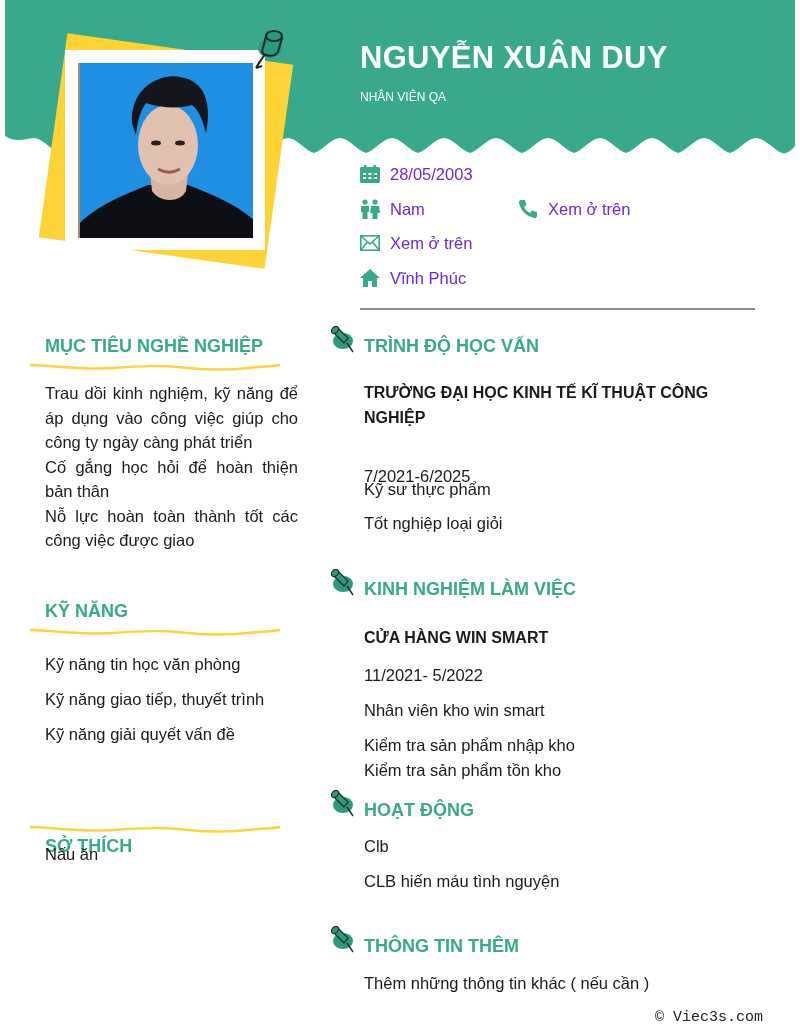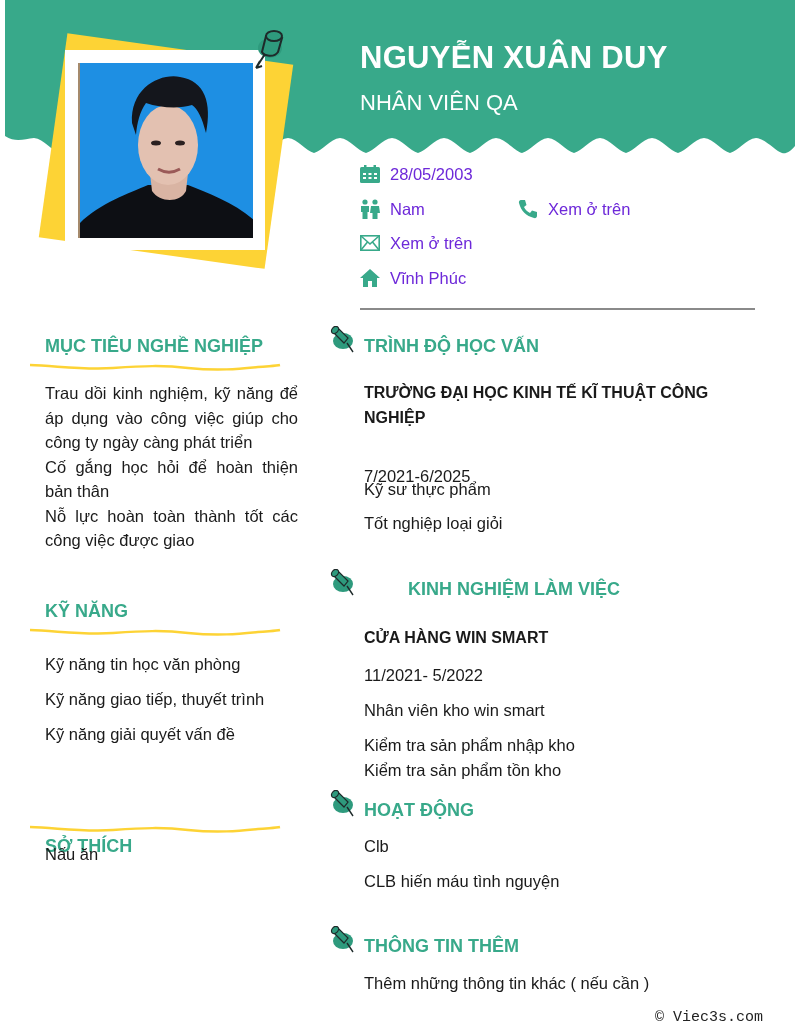--- a/index.html
+++ b/index.html
@@ -8,21 +8,21 @@
 
     .header-band { position: absolute; left: 0; top: 0; width: 800px; height: 170px; }
 
     .photo-yellow { position: absolute; left: 52px; top: 48px; width: 228px; height: 206px; background: #fdd335; transform: rotate(8deg); transform-origin: center; }
     .photo-frame { position: absolute; left: 65px; top: 50px; width: 200px; height: 200px; background: #ffffff; }
     .photo { position: absolute; left: 78px; top: 63px; width: 175px; height: 175px; background: #1e8fe3; overflow: hidden; border-left: 2px solid #a58a6c; }
     .photo svg { display: block; }
     .header-pin { position: absolute; left: 248px; top: 24px; }
 
     .name { position: absolute; left: 360px; top: 40px; font-size: 31px; font-weight: bold; color: #ffffff; letter-spacing: 0.3px; }
-    .job-title { position: absolute; left: 360px; top: 90px; font-size: 22px; color: #ffffff; }
+    .job-title { position: absolute; left: 360px; top: 90px; font-size: 12px; color: #ffffff; }
 
     .contact-row { position: absolute; display: flex; align-items: center; font-size: 16.5px; color: #6d28d9; }
     .contact-row .ic { width: 20px; height: 20px; margin-right: 10px; display: flex; align-items: center; justify-content: center; }
     .contact-divider { position: absolute; left: 360px; top: 308px; width: 395px; height: 2px; background: #8a8a8a; }
 
     .left-title { position: absolute; left: 45px; font-size: 18px; font-weight: bold; color: #38a98a; }
     .left-underline { position: absolute; left: 28px; width: 254px; height: 10px; }
     .left-text { position: absolute; left: 45px; width: 253px; font-size: 16.5px; line-height: 24.5px; text-align: justify; color: #1a1a1a; }
     .left-text p { margin: 0; }
     .left-list { position: absolute; left: 45px; font-size: 16.5px; color: #1a1a1a; }
@@ -194,21 +194,21 @@
 <div class="right-text" style="top:511px;">
   <div>Tốt nghiệp loại giỏi</div>
 </div>
 
 <svg class="right-pin" style="top:569px;" width="26" height="28" viewBox="0 0 26 28">
   <ellipse cx="13" cy="15" rx="10" ry="8" fill="#2e9a7d"></ellipse>
   <path d="M3 6 L14 17 L18 12 L8 2 Z" fill="#2e9a7d" stroke="#1e2a2a" stroke-width="1.2"></path>
   <ellipse cx="5" cy="4" rx="4" ry="3" transform="rotate(-45 5 4)" fill="#2e9a7d" stroke="#1e2a2a" stroke-width="1.2"></ellipse>
   <path d="M17 17 L23 26" stroke="#1e2a2a" stroke-width="1.4"></path>
 </svg>
-<div class="right-title" style="top:579px;margin-left:44px;">KINH NGHIỆM LÀM VIỆC</div>
+<div class="right-title" style="top:579px;">KINH NGHIỆM LÀM VIỆC</div>
 <div class="right-text right-strong" style="top:626px;">CỬA HÀNG WIN SMART</div>
 <div class="right-text" style="top:663px;">11/2021- 5/2022</div>
 <div class="right-text" style="top:698px;">Nhân viên kho win smart</div>
 <div class="right-text" style="top:733px;">
   <div>Kiểm tra sản phẩm nhập kho</div>
   <div>Kiểm tra sản phẩm tồn kho</div>
 </div>
 
 <svg class="right-pin" style="top:790px;" width="26" height="28" viewBox="0 0 26 28">
   <ellipse cx="13" cy="15" rx="10" ry="8" fill="#2e9a7d"></ellipse>

